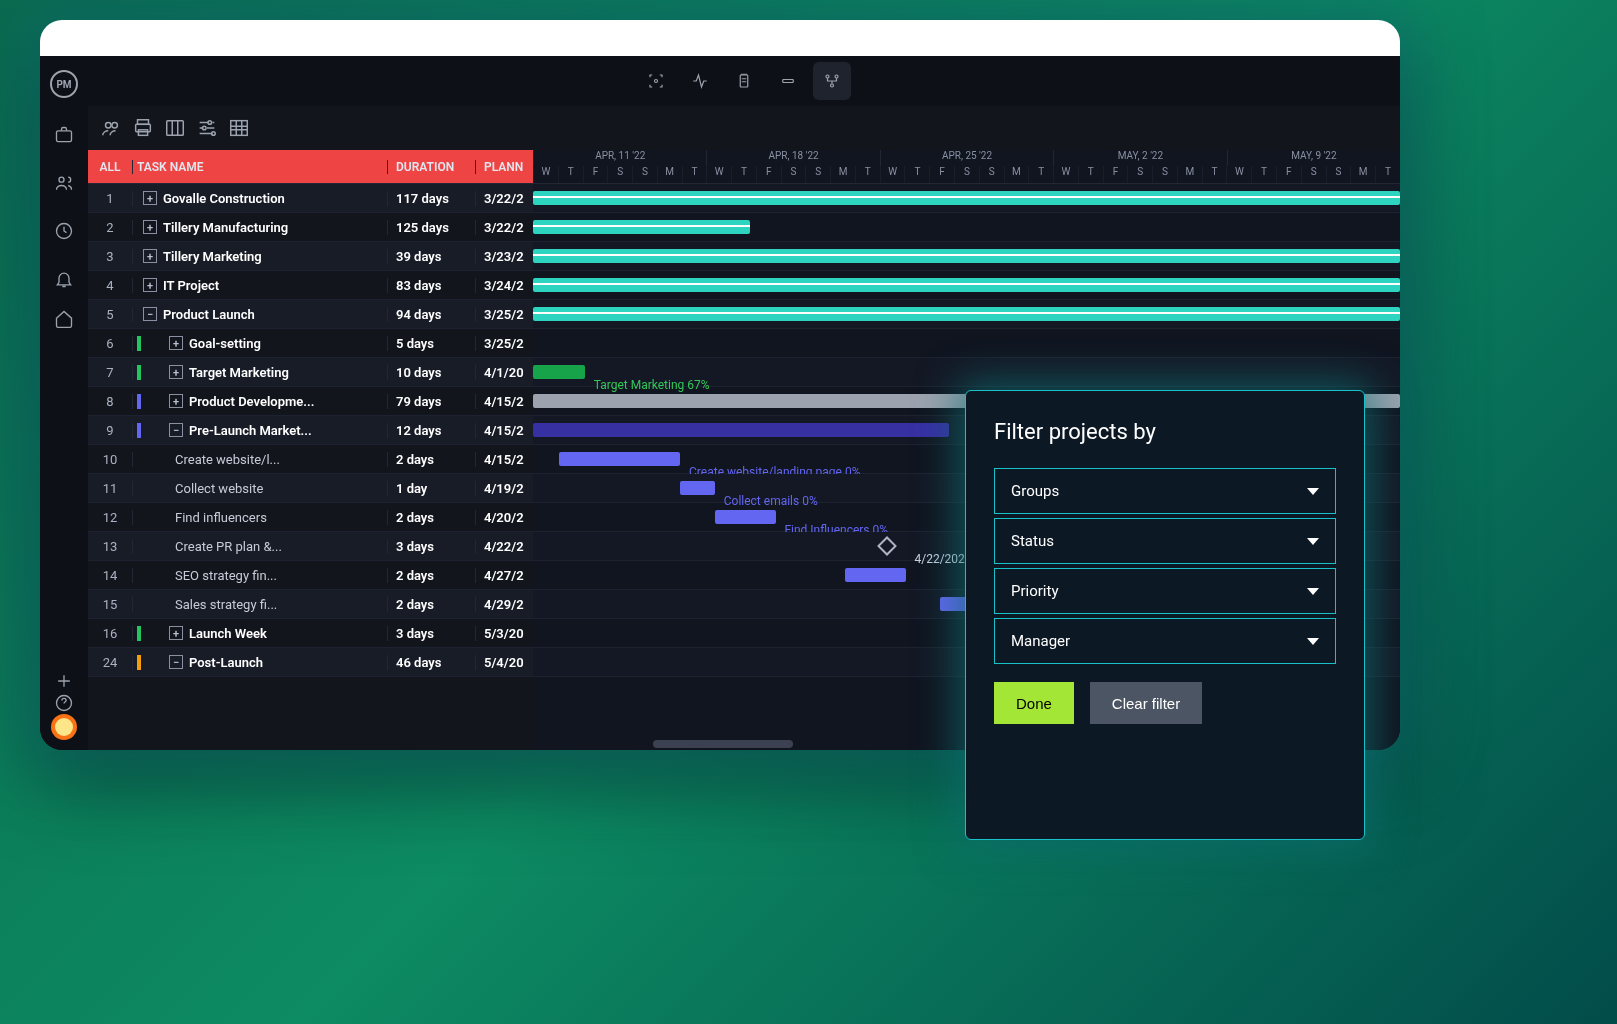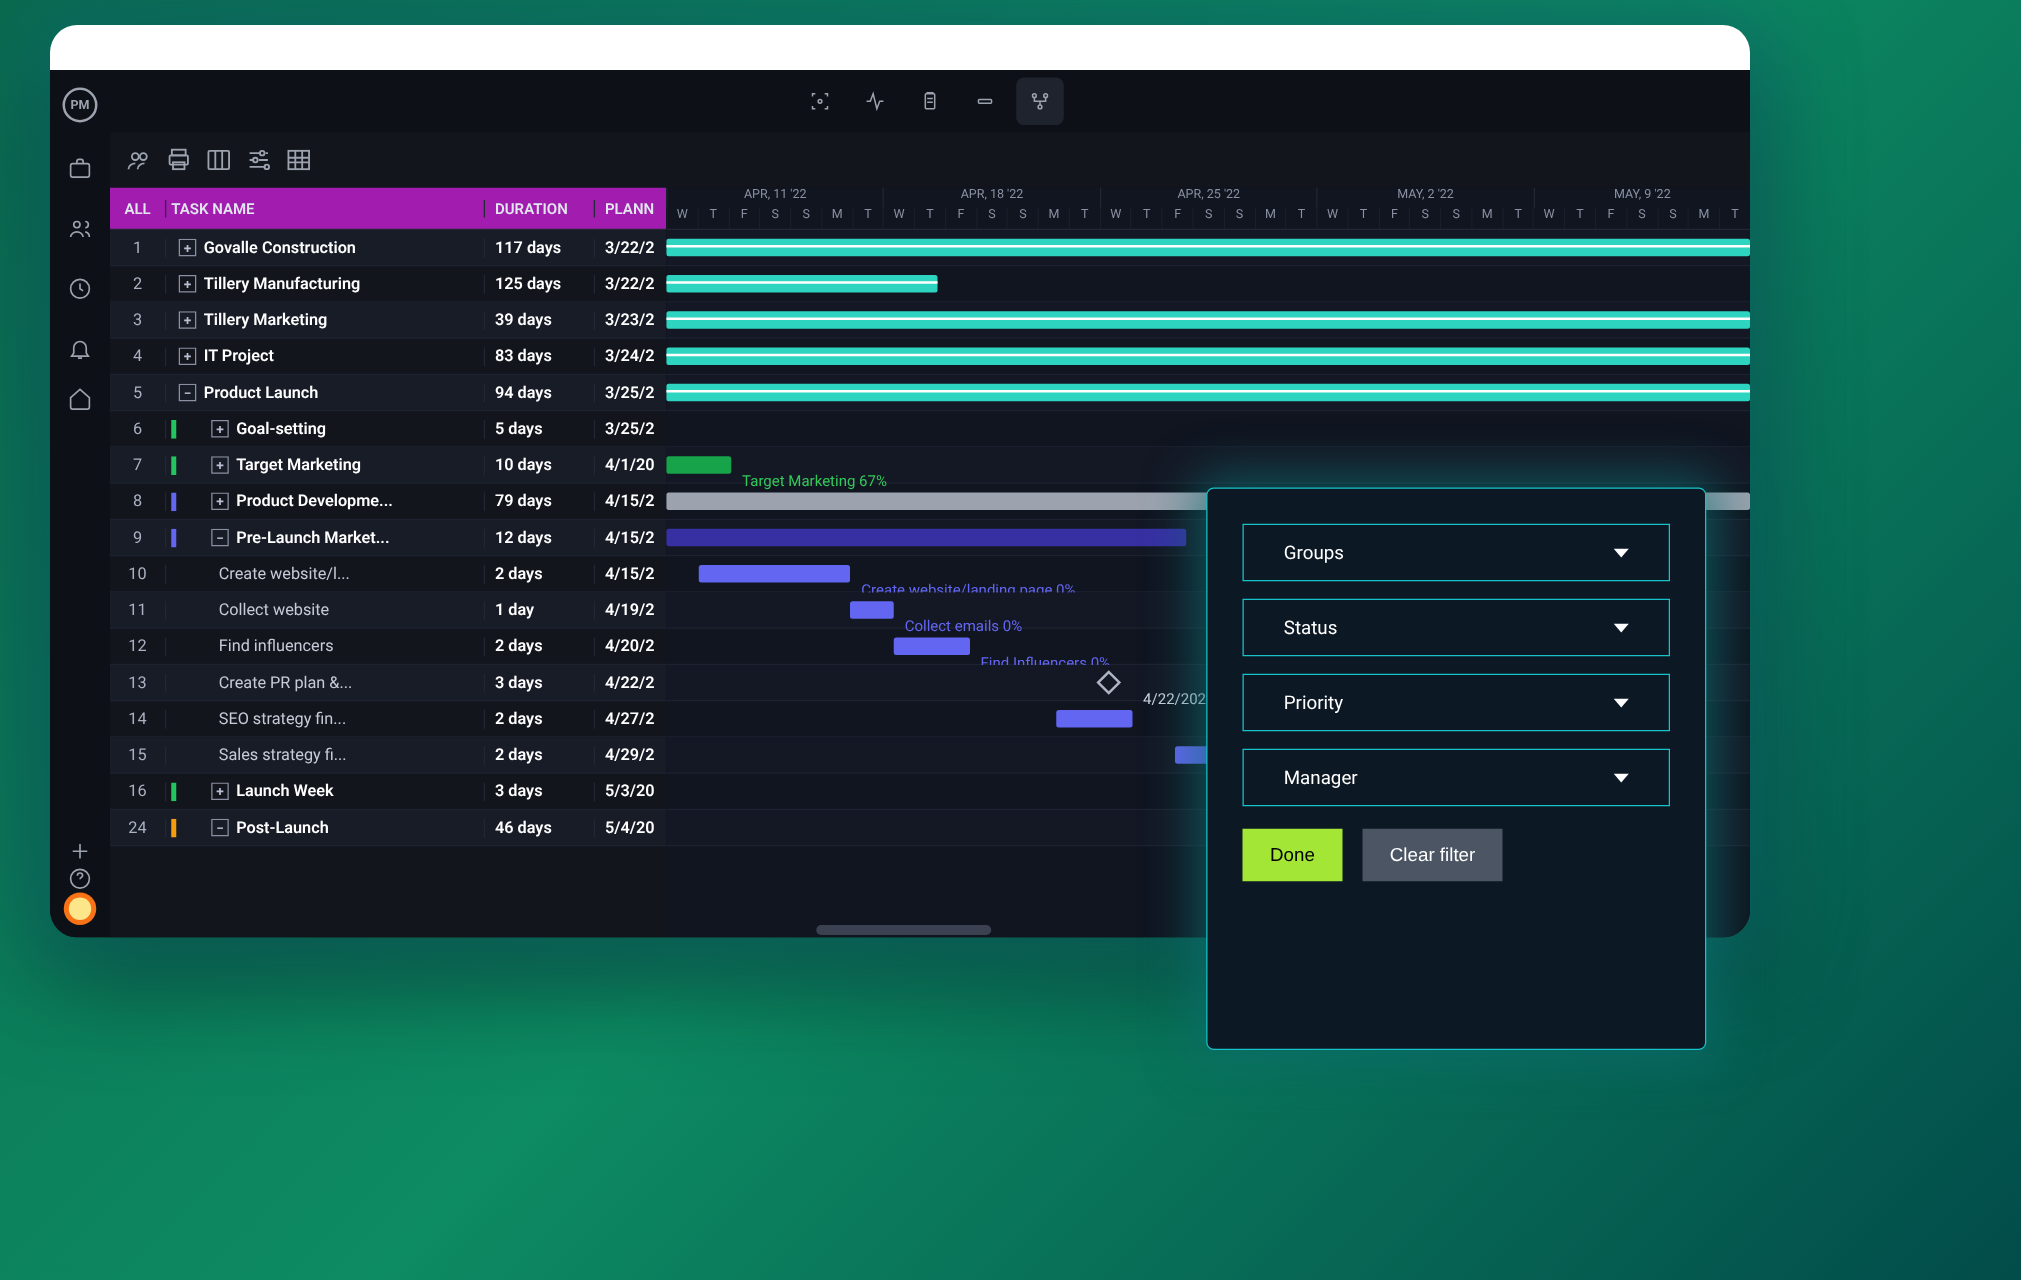--- a/index.html
+++ b/index.html
@@ -51,21 +51,21 @@
   .secondbar { height:44px; display:flex; align-items:center; gap:10px; padding-left:12px; background:#12151c; }
   .sec-ico { width:22px; height:22px; color:#9ca3af; cursor:pointer; }
   .sec-ico svg { width:22px; height:22px; stroke:currentColor; fill:none; stroke-width:1.6; }
 
   
   .grid { flex:1; display:flex; background:#12151c; overflow:hidden; }
   .left-grid { flex:0 0 445px; background:#12151c; }
   .right-grid { flex:1; position:relative; background:#101520; overflow:hidden; }
 
   
-  .grid-head { display:flex; height:34px; align-items:center; background:#a21caf; border-bottom:1px solid #232735; font-size:12px; color:#e2e6ef; font-weight:600; }
+  .grid-head { display:flex; height:34px; align-items:center; background:#ef4444; border-bottom:1px solid #232735; font-size:12px; color:#e2e6ef; font-weight:600; }
   .col-id { width:44px; text-align:center; }
   .col-name { flex:1; padding-left:4px; border-left:1px solid #232735; }
   .col-dur { width:88px; border-left:1px solid #232735; padding-left:8px; }
   .col-plan { width:58px; border-left:1px solid #232735; padding-left:8px; overflow:hidden; white-space:nowrap; }
 
   .grid-body { }
   .row { display:flex; height:29px; align-items:center; font-size:13px; border-bottom:1px solid #1d2230; }
   .row:nth-child(odd) { background:#181c27; }
   .row .id { width:44px; text-align:center; color:#aab1c2; }
   .row .name { flex:1; display:flex; align-items:center; gap:6px; padding-left:4px; border-left:1px solid #232735; color:#fff; font-weight:600; white-space:nowrap; overflow:hidden; text-overflow:ellipsis; }
@@ -107,21 +107,21 @@
 
   
   .popover {
     position:absolute; left:965px; top:390px; width:400px; height:450px;
     background:#0d1825; border:1px solid #17c3c8; border-radius:6px; padding:28px;
     box-shadow: 0 0 40px 8px rgb(13 111 114 / .7);
   }
   .popover h2 { font-size:22px; font-weight:400; color:#fff; margin-bottom:24px; }
   .filter-select {
     height:46px; border:1px solid #17c3c8; display:flex; align-items:center;
-    justify-content:space-between; padding:0 32px; margin-bottom:14px; cursor:pointer;
+    justify-content:space-between; padding:0 16px; margin-bottom:4px; cursor:pointer;
     font-size:15px; color:#fff;
   }
   .filter-select .chev { width:0; height:0; border-left:6px solid transparent; border-right:6px solid transparent; border-top:7px solid #fff; }
   .pop-buttons { display:flex; gap:16px; margin-top:18px; }
   .btn { height:42px; padding:0 22px; display:flex; align-items:center; font-size:15px; cursor:pointer; border:none; }
   .btn-done { background:#a3e635; color:#000; font-weight:500; }
   .btn-clear { background:#4b5563; color:#fff; }
 </style>
 </head>
 <body>
@@ -521,20 +521,21 @@
               <div class="tl-row"></div>
             </div>
           <div class="hscroll"></div>
         </div>
       </div>
     </div>
   </div>
 </div>
 
 <div class="popover">
+  <h2>Filter projects by</h2>
   <div id="filter-list">
       <div class="filter-select">
         <span>Groups</span>
         <span class="chev"></span>
       </div>
       <div class="filter-select">
         <span>Status</span>
         <span class="chev"></span>
       </div>
       <div class="filter-select">

